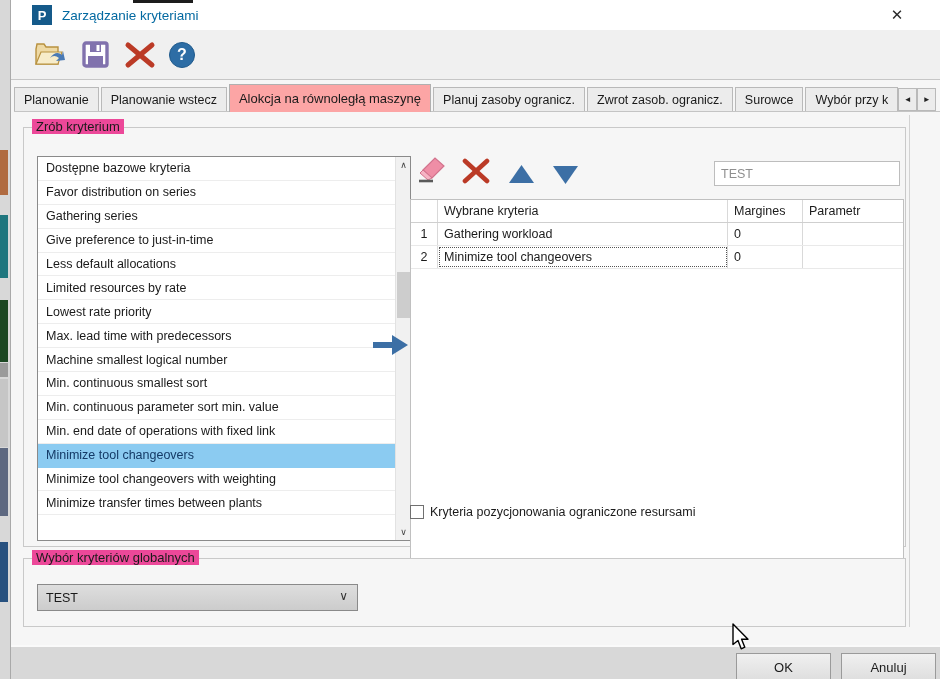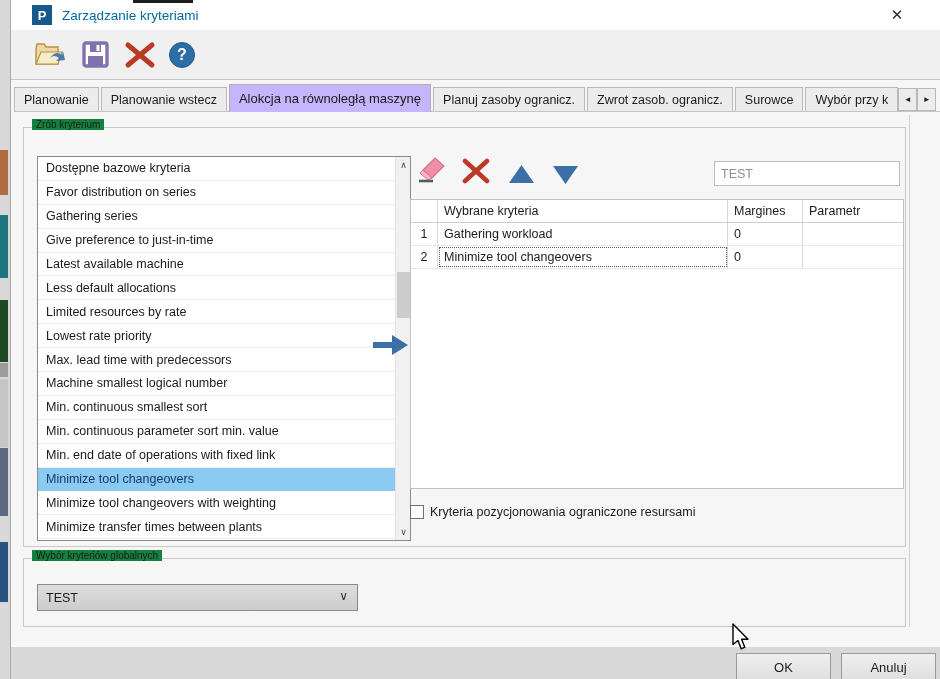--- a/index.html
+++ b/index.html
@@ -54,36 +54,36 @@
     position:absolute; left:3px; top:84px; right:0; height:28px;
     display:flex; align-items:flex-end;
     border-bottom:1px solid #c4c4c4;
   }
   .tab {
     height:24px; background:#ececec; border:1px solid #b9b9b9; border-bottom:none;
     display:flex; align-items:center; padding:0 9px; font-size:12.5px;
     margin-right:2px; white-space:nowrap; color:#1a1a1a;
   }
   .tab.active {
-    height:28px; background:#c4b5fd; font-size:13px; margin-bottom:-1px; z-index:2;
+    height:28px; background:#fca5a5; font-size:13px; margin-bottom:-1px; z-index:2;
     border-color:#b0b0b0;
   }
   .tab.clipped { max-width:97px; overflow:hidden; margin-right:0; }
   .tab-scroll {
     width:19px; height:23px; background:#ececec; border:1px solid #b9b9b9;
     font-size:8px; color:#222; display:flex; align-items:center; justify-content:center;
   }
 
   
   .groupbox {
     position:absolute; border:1px solid #c9c9c9; background:transparent;
   }
   .group-label {
-    position:absolute; top:-9px; left:8px; background:#15803d; padding:0 4px;
-    font-size:10px; color:#1b1b1b; white-space:nowrap;
+    position:absolute; top:-9px; left:8px; background:#ec4899; padding:0 4px;
+    font-size:13px; color:#1b1b1b; white-space:nowrap;
   }
   #group-make { left:12px; top:127px; width:883px; height:420px; }
   #group-global { left:12px; top:558px; width:883px; height:69px; }
 
   
   .listbox {
     position:absolute; left:13px; top:28px; width:374px; height:385px;
     background:#fff; border:1px solid #8a8a8a; overflow:hidden;
   }
   .list-inner { position:absolute; left:0; top:0; right:15px; bottom:0; }
@@ -116,21 +116,21 @@
   #down-btn { left:525px; top:32px; }
 
   .filter-input {
     position:absolute; left:690px; top:33px; width:186px; height:25px;
     border:1px solid #bdbdbd; background:#fff; font-family:"Liberation Sans",sans-serif;
     font-size:12.5px; color:#8f8f8f; padding:0 6px; outline:none;
   }
 
   
   .sel-table {
-    position:absolute; left:386px; top:71px; width:494px; height:290px;
+    position:absolute; left:386px; top:71px; width:494px; height:360px;
     background:#fff; border:1px solid #c0c0c0; font-size:12.5px;
   }
   .t-row { display:flex; height:23px; align-items:stretch; }
   .t-row.header { border-bottom:1px solid #cfcfcf; }
   .t-row.data { border-bottom:1px solid #e9e9e9; }
   .t-cell { display:flex; align-items:center; padding:0 6px; border-right:1px solid #d9d9d9; overflow:hidden; white-space:nowrap; }
   .c0 { width:27px; justify-content:center; padding:0 2px; }
   .c1 { width:290px; }
   .c2 { width:75px; }
   .c3 { flex:1; border-right:none; }
@@ -228,21 +228,20 @@
 
   <div class="groupbox" id="group-make" style="position:absolute;">
     <div class="group-label">Zrób kryterium</div>
 
     <div class="listbox">
       <div class="list-inner">
         <div class="list-item">Dostępne bazowe kryteria</div>
         <div class="list-item">Favor distribution on series</div>
         <div class="list-item">Gathering series</div>
         <div class="list-item">Give preference to just-in-time</div>
-        <div class="list-item">Latest available machine</div>
         <div class="list-item">Less default allocations</div>
         <div class="list-item">Limited resources by rate</div>
         <div class="list-item">Lowest rate priority</div>
         <div class="list-item">Max. lead time with predecessors</div>
         <div class="list-item">Machine smallest logical number</div>
         <div class="list-item">Min. continuous smallest sort</div>
         <div class="list-item">Min. continuous parameter sort min. value</div>
         <div class="list-item">Min. end date of operations with fixed link</div>
         <div class="list-item selected">Minimize tool changeovers</div>
         <div class="list-item">Minimize tool changeovers with weighting</div>

